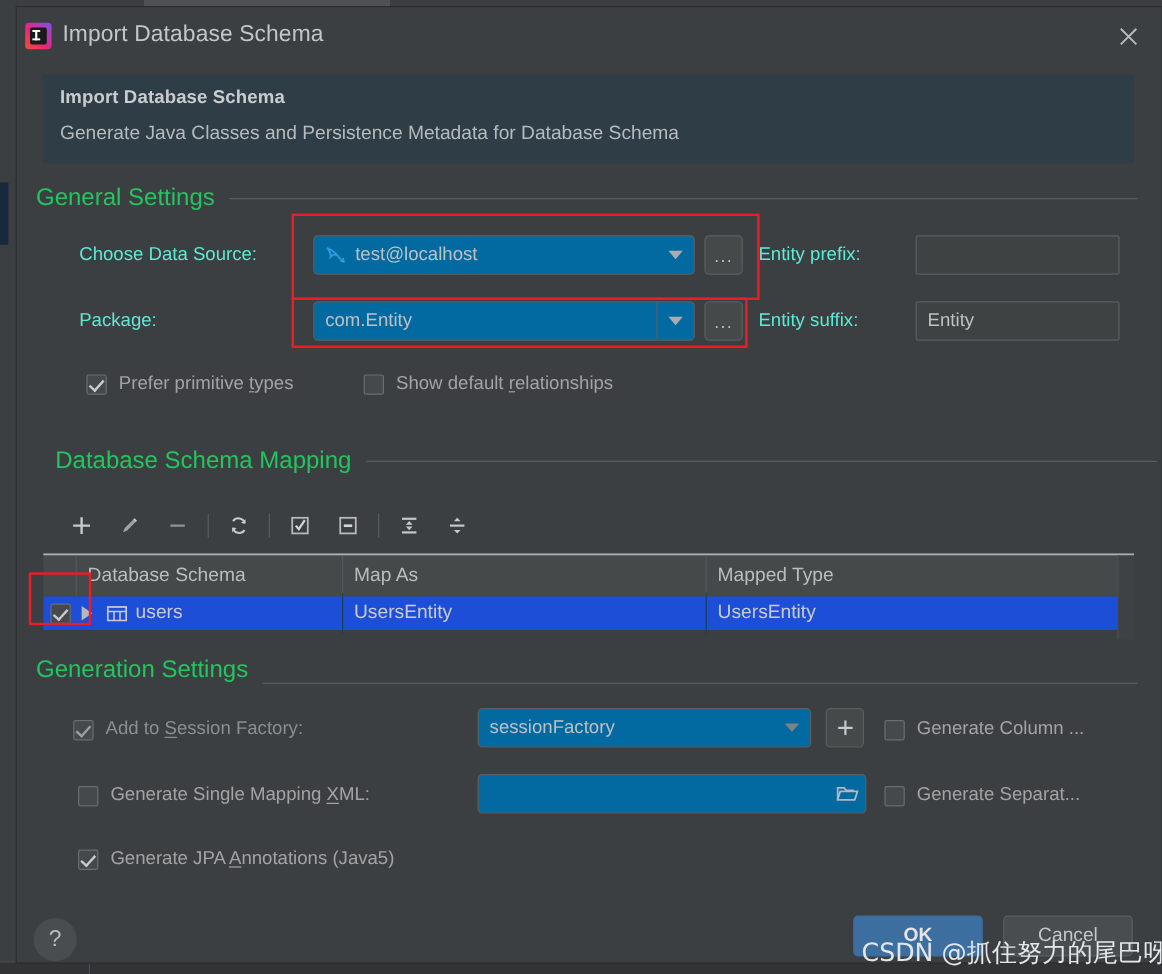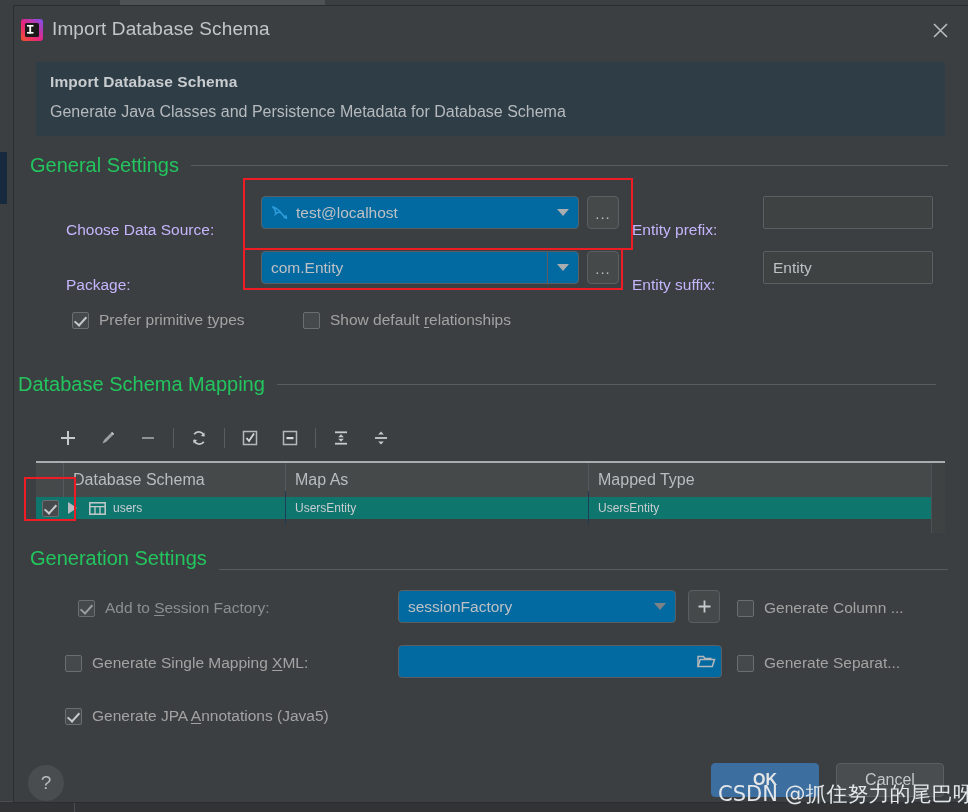--- a/index.html
+++ b/index.html
@@ -119,24 +119,23 @@
   }
   .group-label .rule {
     height: 1px;
     background: #595c5e;
     margin-left: 12px;
     flex: 1 1 auto;
   }
 
   .row-label {
     position: absolute;
-    color: #c4b5fd;
+    color: #5eead4;
     font-size: 15.5px;
     white-space: nowrap;
-    margin-top: 17px;
   }
 
   
   .field {
     position: absolute;
     box-sizing: border-box;
     background: #0369a1;
     border: 1px solid #5b5f61;
     border-radius: 4px;
     height: 33px;
@@ -274,26 +273,26 @@
     display: flex; align-items: center;
     padding-left: 9px;
     color: #b9bdc0;
     font-size: 16px;
     border-right: 1px solid #55595b;
   }
   .th.narrow { padding-left: 0; }
   .trow {
     position: absolute;
     left: 0; top: 36px;
-    width: 909px; height: 22px;
-    background: #0f766e;
+    width: 909px; height: 28px;
+    background: #1d4ed8;
     display: flex;
     align-items: center;
     color: #c9cdd0;
-    font-size: 12px;
+    font-size: 16px;
   }
   .td {
     box-sizing: border-box;
     height: 34px;
     display: flex; align-items: center;
     padding-left: 9px;
     border-right: 1px solid #1d3c55;
     white-space: nowrap;
   }
   .td.narrow { padding-left: 6px; border-right: none; }
@@ -454,21 +453,21 @@
   <div class="cb-wrap" style="left:58px; top:305px;">
     <span class="cb checked"></span>
     <span><span>Prefer primitive </span><u>t</u><span>ypes</span></span>
   </div>
 
   <div class="cb-wrap" style="left:289px; top:305px;">
     <span class="cb"></span>
     <span><span>Show default </span><u>r</u><span>elationships</span></span>
   </div>
 
-  <div class="group-label" style="left:4px; top:367px; width:918px;">
+  <div class="group-label" style="left:32px; top:367px; width:918px;">
     <span>Database Schema Mapping</span>
     <span class="rule"></span>
   </div>
 
   <div class="toolbar">
     <div class="tb-btn">
       <svg width="18" height="18" viewBox="0 0 18 18">
           <path d="M9 2 L9 16 M2 9 L16 9" stroke="#c6cacd" stroke-width="2"></path>
         </svg>
     </div>
@@ -552,21 +551,21 @@
     </div>
 
     <div class="scrollbar-v"></div>
   </div>
 
   <div class="group-label" style="left:16px; top:541px; width:918px;align-items:flex-end;">
     <span>Generation Settings</span>
     <span class="rule"></span>
   </div>
 
-  <div class="cb-wrap disabled" style="left:64px; top:593px;">
+  <div class="cb-wrap disabled" style="left:47px; top:593px;">
     <span class="cb checked dim"></span>
     <span><span>Add to </span><u>S</u><span>ession Factory:</span></span>
   </div>
 
   <div class="field" style="left:384px; top:584px; width:278px;">
     <span class="value">sessionFactory</span>
     <span class="combo-arrow">
         <i class="tri-down dim"></i>
       </span>
   </div>

